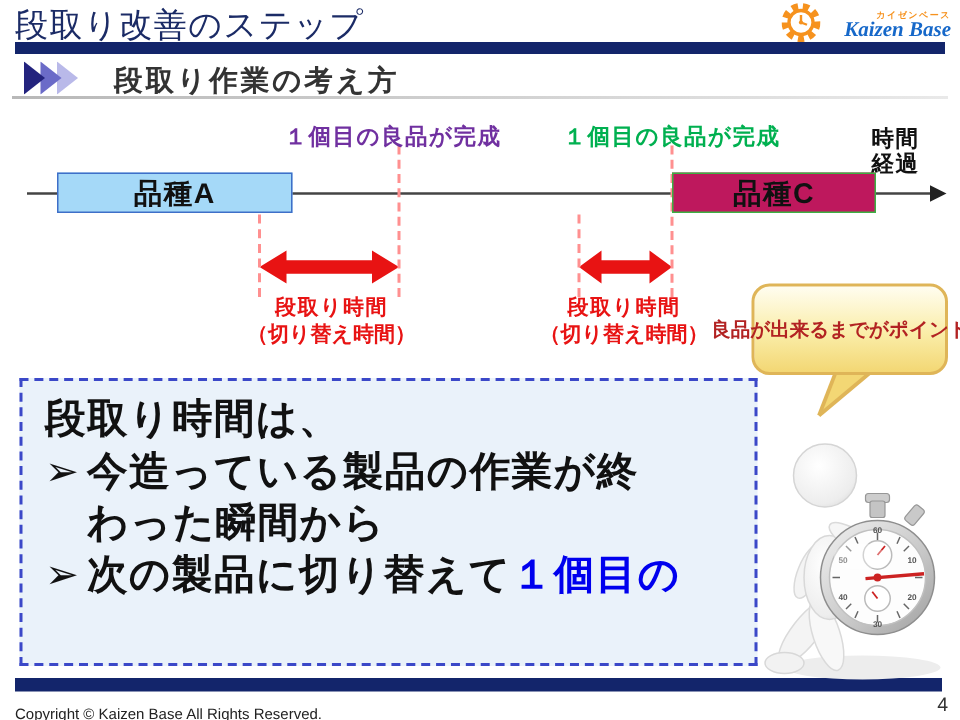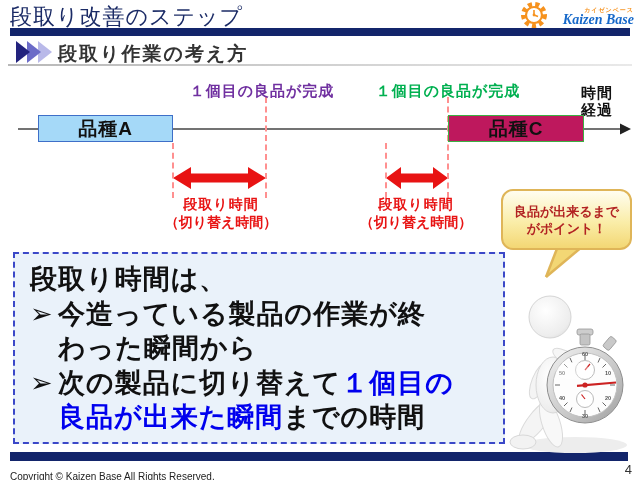--- a/index.html
+++ b/index.html
@@ -11,29 +11,29 @@
   .page-title{
     position:absolute;left:10px;top:2px;font-size:22px;font-weight:normal;
     color:#1B2B66;letter-spacing:1px;
   }
   .title-bar{position:absolute;left:10px;top:28px;width:620px;height:8px;background:#13256B;}
   .logo{position:absolute;right:6px;top:2px;display:flex;align-items:center;gap:2px;}
   .logo-text{display:flex;flex-direction:column;align-items:flex-end;line-height:1;margin-left:14px;}
   .logo-kana{font-size:6px;color:#F6921E;font-weight:bold;letter-spacing:1px;}
   .logo-name{font-size:14px;font-weight:bold;font-style:italic;color:#1668C9;
     font-family:"Liberation Serif","DejaVu Serif",serif;}
-  .subtitle-row{position:absolute;left:16px;top:41px;display:flex;align-items:flex-start;gap:2px;}
+  .subtitle-row{position:absolute;left:16px;top:41px;display:flex;align-items:flex-start;gap:20px;}
   .subtitle-text{font-size:19px;font-weight:bold;color:#333;letter-spacing:2px;}
   .subtitle-line{position:absolute;left:8px;top:64px;width:624px;height:2px;
     background:linear-gradient(to right,#B8B8B8,#E9E9E9);}
   
   .tl-svg{position:absolute;left:0;top:0;width:640px;height:480px;pointer-events:none;}
   .pbox{position:absolute;top:115px;height:27px;display:flex;align-items:center;justify-content:center;
     font-size:19px;font-weight:bold;color:#111;letter-spacing:1px;box-sizing:border-box;}
-  .box-a{left:38px;width:135px;background:#A5D9F8;border:1.5px solid #3E6FC8;}
+  .box-a{left:38px;width:157px;background:#A5D9F8;border:1.5px solid #3E6FC8;}
   .box-b{left:248px;width:139px;background:#DAD2EE;border:1.5px solid #8E7CC3;}
   .box-c{left:436px;width:136px;background:#be185d;border:1.5px solid #3CB043;margin-left:12px;}
   .milestone{position:absolute;top:82px;transform:translateX(-50%);font-size:15px;font-weight:bold;
     white-space:nowrap;letter-spacing:1px;}
   .milestone.purple{left:262px;color:#7030A0;}
   .milestone.green{left:448px;color:#00B050;}
   .time-label{position:absolute;left:581px;top:84px;font-size:15px;font-weight:bold;color:#111;
     line-height:17px;letter-spacing:1px;}
   .red-dash{position:absolute;width:0;border-left:2px dashed #FF9090;z-index:0;}
   .dash1{left:172px;top:143px;height:55px;}
@@ -44,21 +44,21 @@
   .setup-label{position:absolute;transform:translateX(-50%);text-align:center;
     color:#E81313;font-weight:bold;white-space:nowrap;z-index:3;}
   .setup1{left:221px;top:196px;}
   .setup2{left:416px;top:196px;}
   .setup-label .l1{font-size:14px;letter-spacing:1px;}
   .setup-label .l2{font-size:14px;}
   
   .bubble{position:absolute;left:501px;top:189px;width:131px;height:61px;box-sizing:border-box;
     background:linear-gradient(to bottom,#FFFDF0 0%,#FAEDA8 55%,#F3D774 100%);
     border:2.5px solid #DFB558;border-radius:12px;z-index:5;
-    display:flex;flex-direction:column;align-items:center;justify-content:center;}
+    display:flex;align-items:center;justify-content:center;}
   .bubble .bl{font-size:13px;font-weight:bold;color:#B22222;line-height:17px;white-space:nowrap;}
   .bubble-tail{position:absolute;left:536px;top:246px;z-index:4;}
   
   .explain{position:absolute;left:13px;top:252px;width:492px;height:192px;box-sizing:border-box;
     background:#EAF2FA;border:2px dashed #3B48C8;padding:8px 0 0 15px;z-index:1;}
   .explain .line{font-size:27px;font-weight:bold;color:#111;line-height:34.5px;
     letter-spacing:1px;white-space:nowrap;display:flex;}
   .explain .bullet{display:inline-block;width:28px;flex:0 0 28px;}
   .explain .indent{padding-left:28px;}
   .explain .blue{color:#0000EE;}
@@ -157,24 +157,20 @@
       <span class="bullet">➢</span>
       <span>今造っている製品の作業が終</span>
     </div>
     <div class="line indent">
       <span>わった瞬間から</span>
     </div>
     <div class="line">
       <span class="bullet">➢</span>
       <span>次の製品に切り替えて</span>
         <span class="blue">１個目の</span>
-    </div>
-    <div class="line indent">
-      <span class="blue">良品が出来た瞬間</span>
-        <span>までの時間</span>
     </div>
   </div>
 
   <svg class="figure-svg" width="137" height="172" viewBox="0 0 137 172">
     <defs>
       <radialGradient id="headG" cx="40%" cy="35%" r="75%">
         <stop offset="0%" stop-color="#FFFFFF"></stop>
           <stop offset="80%" stop-color="#EDEDED"></stop>
           <stop offset="100%" stop-color="#DCDCDC"></stop>
       </radialGradient>

